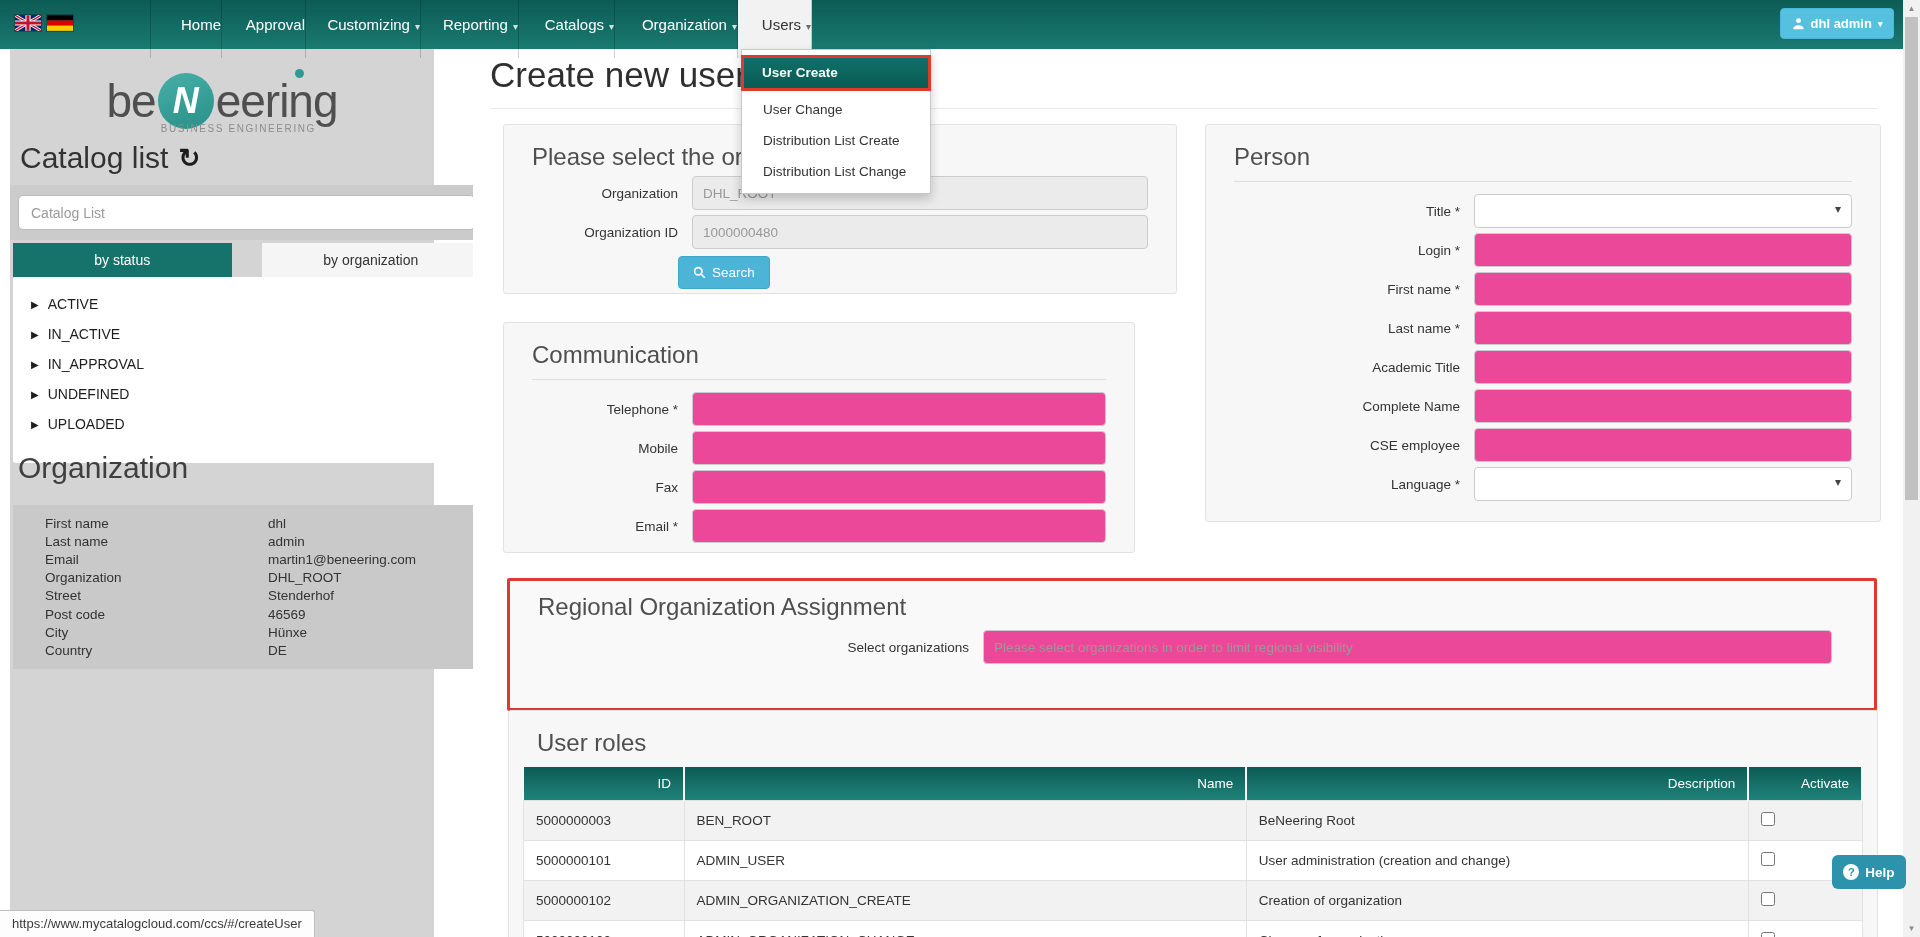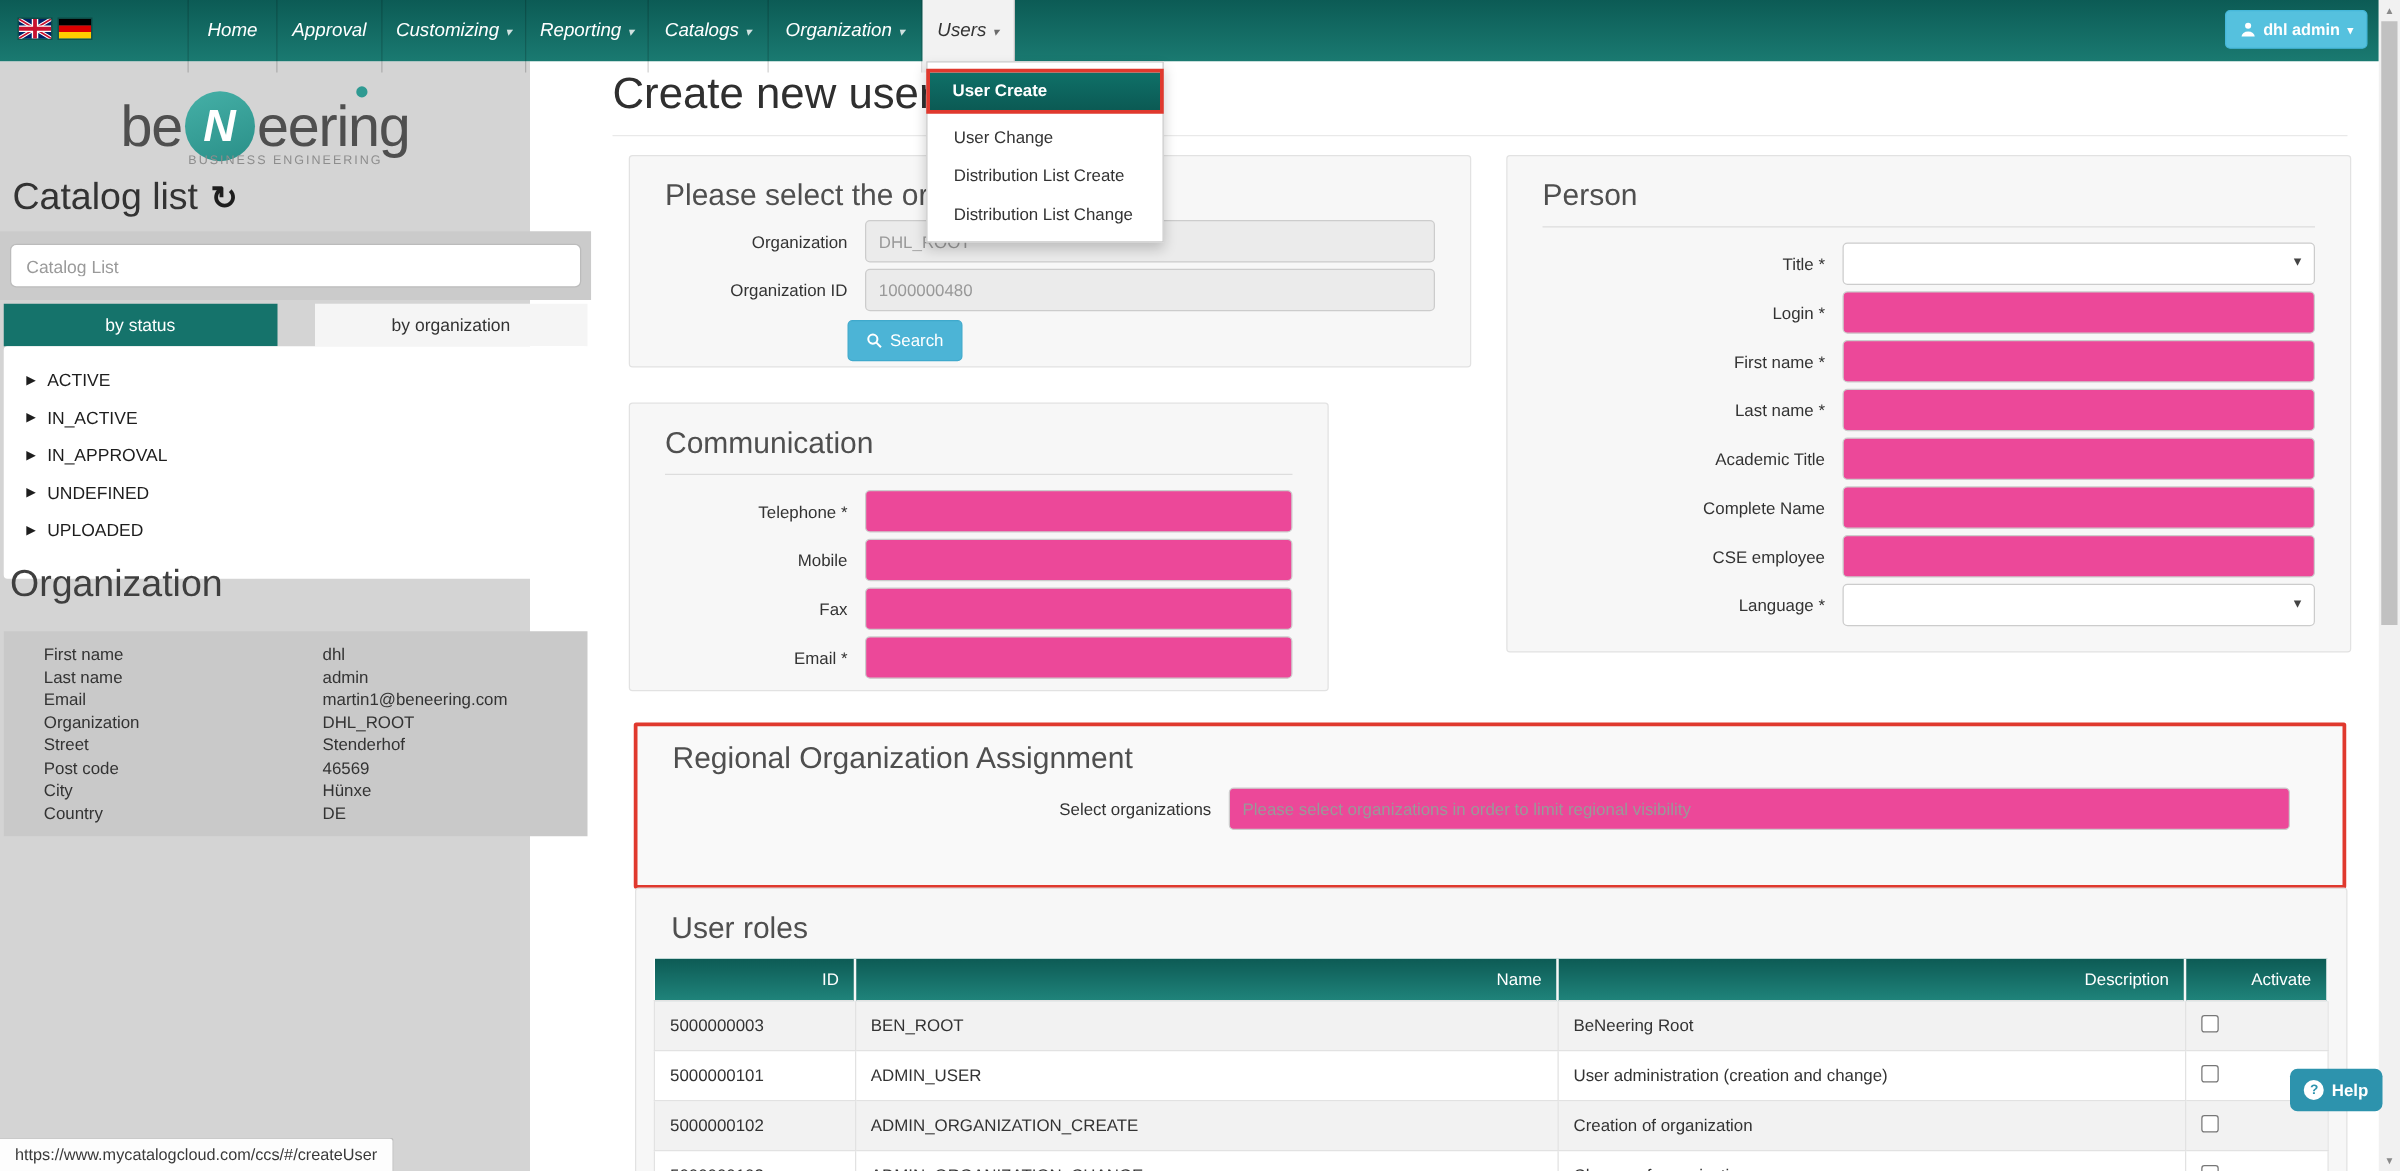--- a/index.html
+++ b/index.html
@@ -5,22 +5,22 @@
   * { margin:0; padding:0; box-sizing:border-box; }
   html,body { width:1920px; height:937px; }
   body { position:relative; font-family:"Liberation Sans", sans-serif; background:#fff; overflow:hidden; color:#333; }
 
   
   .navbar { position:absolute; left:0; top:0; width:1903px; height:49px;
             background:linear-gradient(180deg,#0c5b55 0%,#1a7a71 100%); z-index:40; }
   .flags { position:absolute; left:15px; top:15px; display:flex; gap:6px; }
   .flags svg { display:block; box-shadow:0 0 0 1px rgba(0,0,0,.25); }
   .nav-items { position:absolute; left:150px; top:0; height:49px; display:flex; }
-  .nav-item { height:58px; line-height:49px; text-align:center; color:#fff; font-size:15px;
-              border-right:1px solid rgba(0,0,0,.18); cursor:pointer;font-style:italic; }
+  .nav-item { height:58px; line-height:49px; text-align:right; color:#fff; font-size:15px;
+              border-right:1px solid rgba(0,0,0,.18); cursor:pointer; }
   .nav-item:first-child { border-left:1px solid rgba(0,0,0,.18); }
   .nav-item .caret { font-size:10px; opacity:.8; margin-left:5px; }
   .nav-item.active { background:#f2f2f2; color:#333; }
   .nav-item.active .caret { opacity:.7; }
   .user-btn { position:absolute; left:1780px; top:8px; width:114px; height:31px; background:#55c1de;
               border:1px solid #46b8da; border-radius:4px; color:#fff; font-size:13px; font-weight:bold;
               display:flex; align-items:center; justify-content:center; gap:6px; cursor:pointer; }
   .user-btn .caret { font-size:9px; }
 
   
@@ -29,21 +29,21 @@
   .dropdown .item { height:31px; line-height:31px; padding-left:21px; font-size:13.5px; color:#333; cursor:pointer; white-space:nowrap; }
   .dropdown .item.highlight { background:linear-gradient(180deg,#0f7068,#0b5a54); color:#fff; font-weight:bold;
               border:3px solid #e0392e; height:36px; line-height:30px; padding-left:18px; margin:1px -1px 3px; }
 
   
   .scrollbar { position:absolute; right:0; top:0; width:17px; height:937px; background:#f1f1f1; z-index:60; }
   .scrollbar .arrow { position:absolute; left:0; width:17px; text-align:center; font-size:8px; color:#8a8a8a; }
   .scrollbar .thumb { position:absolute; left:2px; top:17px; width:13px; height:483px; background:#c1c1c1; }
 
   
-  .sidebar { position:absolute; left:0; top:49px; width:424px; height:888px; background:#d4d4d4; }
+  .sidebar { position:absolute; left:10px; top:49px; width:424px; height:888px; background:#d4d4d4; }
   .logo { position:absolute; top:6px; left:0; width:100%; height:92px; display:flex; align-items:center; justify-content:center; }
   .logo .t { font-size:46px; font-weight:300; color:#4f4f4f; letter-spacing:-1px; }
   .logo .circle { width:56px; height:56px; border-radius:50%; margin:0 2px;
                   background:linear-gradient(160deg,#45b0a7 0%,#2a8f88 100%);
                   display:flex; align-items:center; justify-content:center; }
   .logo .circle span { color:#fff; font-size:36px; font-weight:bold; font-style:italic; }
   .logo .subtitle { position:absolute; right:118px; top:68px; font-size:10px; letter-spacing:1.6px; color:#8d8d8d; }
   .logo .dot { position:absolute; right:130px; top:14px; width:9px; height:9px; border-radius:50%; background:#2f9a92; }
   .catalog-title { position:absolute; left:10px; top:92px; font-size:30px; font-weight:300; color:#333;
                    display:flex; align-items:center; gap:10px; }
@@ -82,21 +82,21 @@
   .finput:disabled { background:#ebebeb; color:#999; }
   .fselect { flex:1; height:34px; border:1px solid #ccc; border-radius:4px; background:#fff;
              position:relative; cursor:pointer; }
   .fselect .chev { position:absolute; right:10px; top:7px; font-size:12px; color:#444; }
 
   .panel-org { left:30px; top:75px; width:674px; height:170px; }
   .panel-org .frow:first-of-type { margin-top:12px; }
   .btn-search { margin:7px 0 0 174px; height:33px; padding:0 14px; background:#4cb4d6; border:1px solid #3fa9cc;
                 border-radius:4px; color:#fff; font-size:13.5px; display:inline-flex; align-items:center; gap:6px;
                 cursor:pointer; font-family:inherit; }
-  .panel-comm { left:30px; top:273px; width:560px; height:231px; }
+  .panel-comm { left:30px; top:273px; width:632px; height:231px; }
   .panel-person { left:732px; top:75px; width:676px; height:398px; }
   .panel-person .flabel { width:240px; }
 
   .panel-regional { left:34px; top:529px; width:1370px; height:133px; background:#f9f9f9;
                     border:3px solid #e0392e; border-radius:2px; }
   .panel-regional .panel-title { padding-top:12px; }
   .panel-regional .flabel { width:445px; }
   .panel-regional .frow { margin-top:9px; margin-right:42px; }
 
   .panel-roles { left:35px; top:661px; width:1370px; height:300px; }

